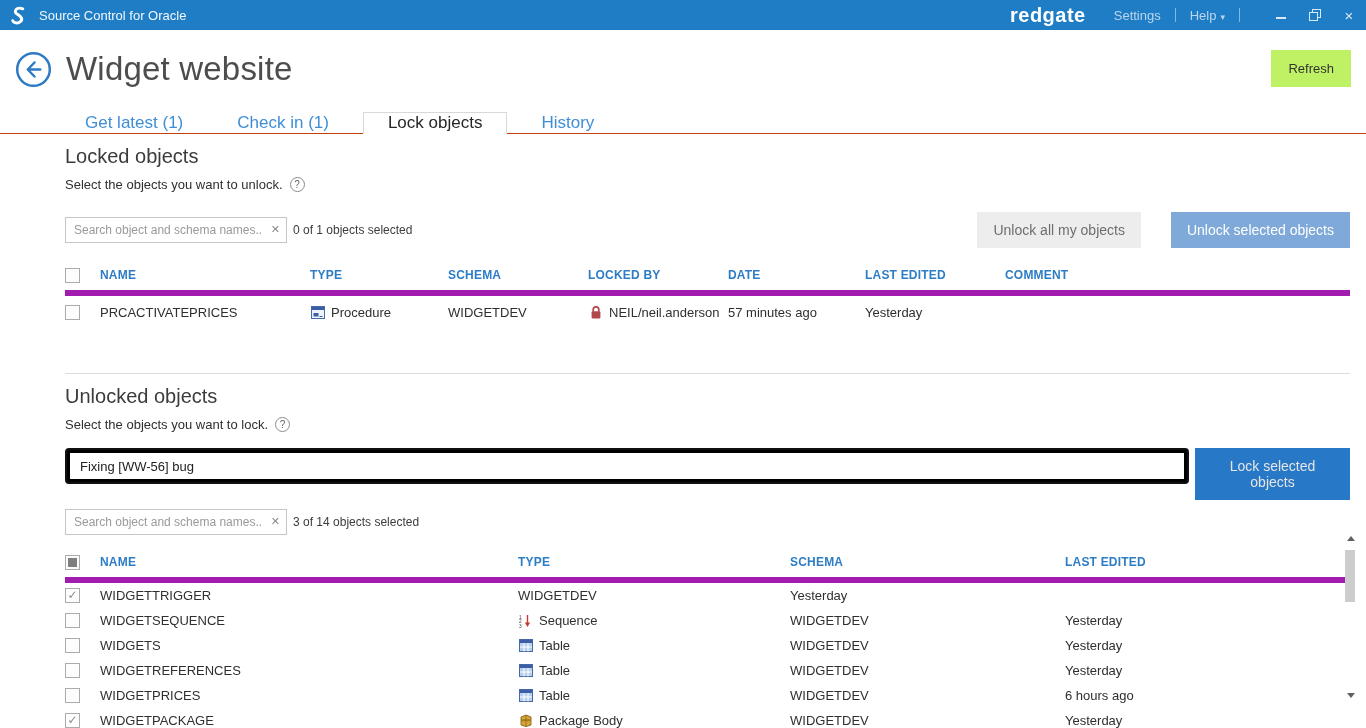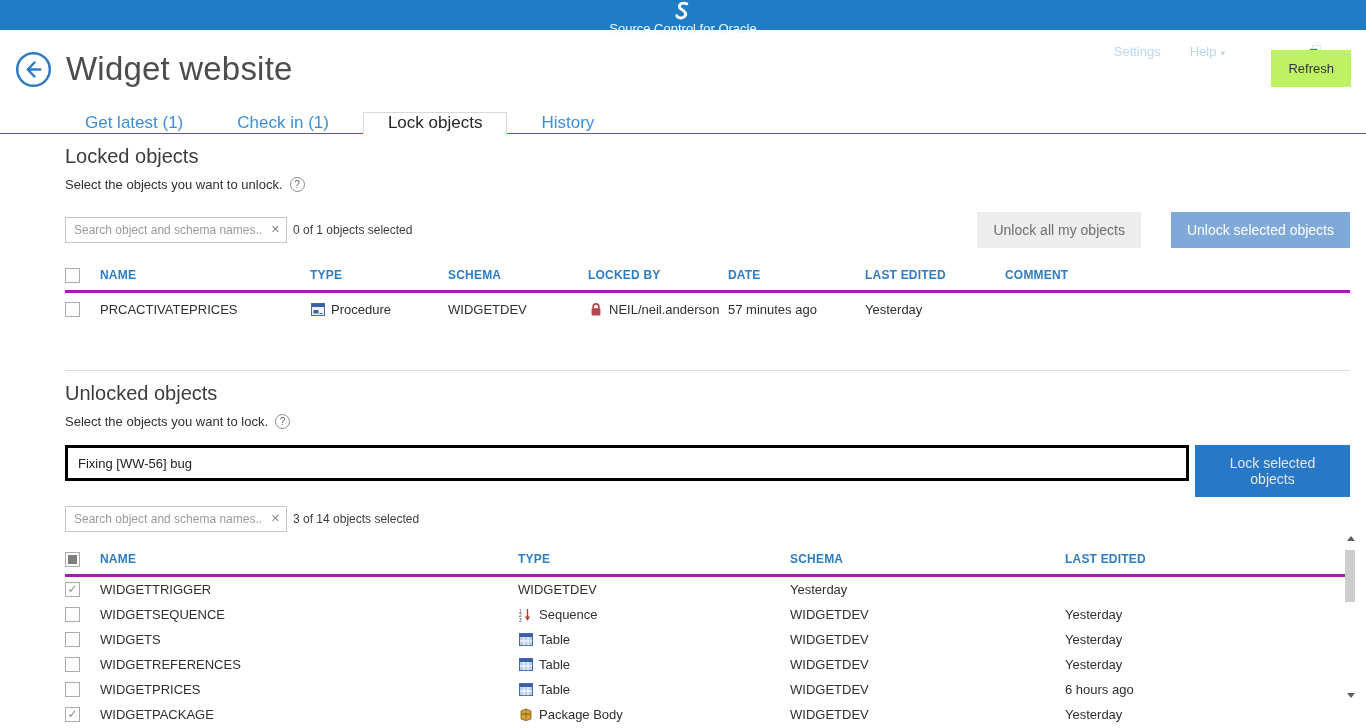--- a/index.html
+++ b/index.html
@@ -1,21 +1,21 @@
 <!DOCTYPE html>
 <html><head>
 <meta charset="utf-8">
 <style>
   * { margin:0; padding:0; box-sizing:border-box; }
   html,body { width:1366px; height:728px; overflow:hidden; background:#fff;
     font-family:"Liberation Sans","DejaVu Sans",sans-serif; }
   .app { position:relative; width:1366px; height:728px; background:#fff; overflow:hidden; }
 
   
-  .titlebar { height:30px; background:#1f7dc5; display:flex; align-items:center; color:#fff;flex-direction:column; }
+  .titlebar { height:30px; background:#1f7dc5; display:flex; align-items:center; color:#fff; }
   .titlebar .logo { margin:0 10px 0 8px; display:flex; align-items:center; }
   .app-title { font-size:13px; color:#f2f7fc; }
   .tb-right { margin-left:auto; display:flex; align-items:center; }
   .brand { font-size:20px; font-weight:700; letter-spacing:0.5px; color:#ffffff; margin-right:28px; }
   .tb-menu { font-size:13px; color:#b9d6ee; cursor:default; }
   .tb-sep { width:1px; height:14px; background:rgba(255,255,255,0.45); margin:0 14px; }
   .help-caret { font-size:9px; color:#b9d6ee; margin-left:4px; }
   .win-btns { display:flex; align-items:center; margin-left:10px; }
   .win-btn { width:34px; height:30px; display:flex; align-items:center; justify-content:center; color:#dce9f5; }
   .min-bar { width:10px; height:2px; background:#dce9f5; margin-top:6px; }
@@ -53,39 +53,39 @@
   .spacer { flex:1; }
   .btn { border:none; font-family:inherit; font-size:14px; padding:10px 16px; cursor:pointer;margin-left:24px; }
   .btn-gray { background:#ededed; color:#6e6e6e; margin-right:6px; }
   .btn-lightblue { background:#7ea9d8; color:#fff; }
   .btn-blue { background:#2878c8; color:#e5e5e5; }
 
   
   .trow { display:grid; align-items:center; }
   .t1 .trow { grid-template-columns:35px 210px 138px 140px 140px 137px 140px 1fr; }
   .t2 .trow { grid-template-columns:35px 418px 272px 275px 1fr; }
-  .thead { border-bottom:3px solid #a21caf; }
+  .thead { border-bottom:6px solid #a21caf; }
   .hcell { font-size:12px; font-weight:700; color:#2d7dc6; letter-spacing:0.2px; padding:7px 0 8px; cursor:pointer; }
   .bcell { font-size:13px; color:#2f2f2f; display:flex; align-items:center; }
   .t1 .body .trow { padding:9px 0; }
   .t2 .body .trow { padding:5px 0; }
   .table1 { margin-top:13px; }
   .table2 { margin-top:13px; }
   .type-icon { display:inline-flex; width:15px; justify-content:center; margin-right:6px; }
 
   .checkbox { width:15px; height:15px; border:1px solid #ababab; background:#fdfdfd;
     display:inline-flex; align-items:center; justify-content:center; cursor:pointer; }
   .checkbox .tick { color:#8a8a8a; font-size:12px; font-weight:700; line-height:1; margin-top:-1px; }
   .checkbox .indet { width:9px; height:9px; background:#7f7f7f; }
 
   .full-divider { border-top:1px solid #dcdcdc; margin-top:44px; }
 
   
   .comment-row { display:flex; margin-top:16px; }
-  .comment-input { flex:1; height:36px; border:3px solid #000000; padding:0 10px;
+  .comment-input { flex:1; height:36px; border:5px solid #000000; padding:0 10px;
     font-size:13px; color:#222; font-family:inherit; }
   .lock-btn { margin-left:6px; width:155px; }
 
   
   .scrollbar { position:absolute; right:10px; top:536px; width:11px; height:162px; }
   .sb-arrow { position:absolute; left:2px; width:0; height:0; border-left:4px solid transparent;
     border-right:4px solid transparent; cursor:pointer; }
   .sb-arrow.up { top:0; border-bottom:5px solid #606060; }
   .sb-arrow.down { bottom:0; border-top:5px solid #606060; }
   .sb-thumb { position:absolute; top:14px; left:0; width:10px; height:52px; background:#cdcdcd; cursor:grab; }

